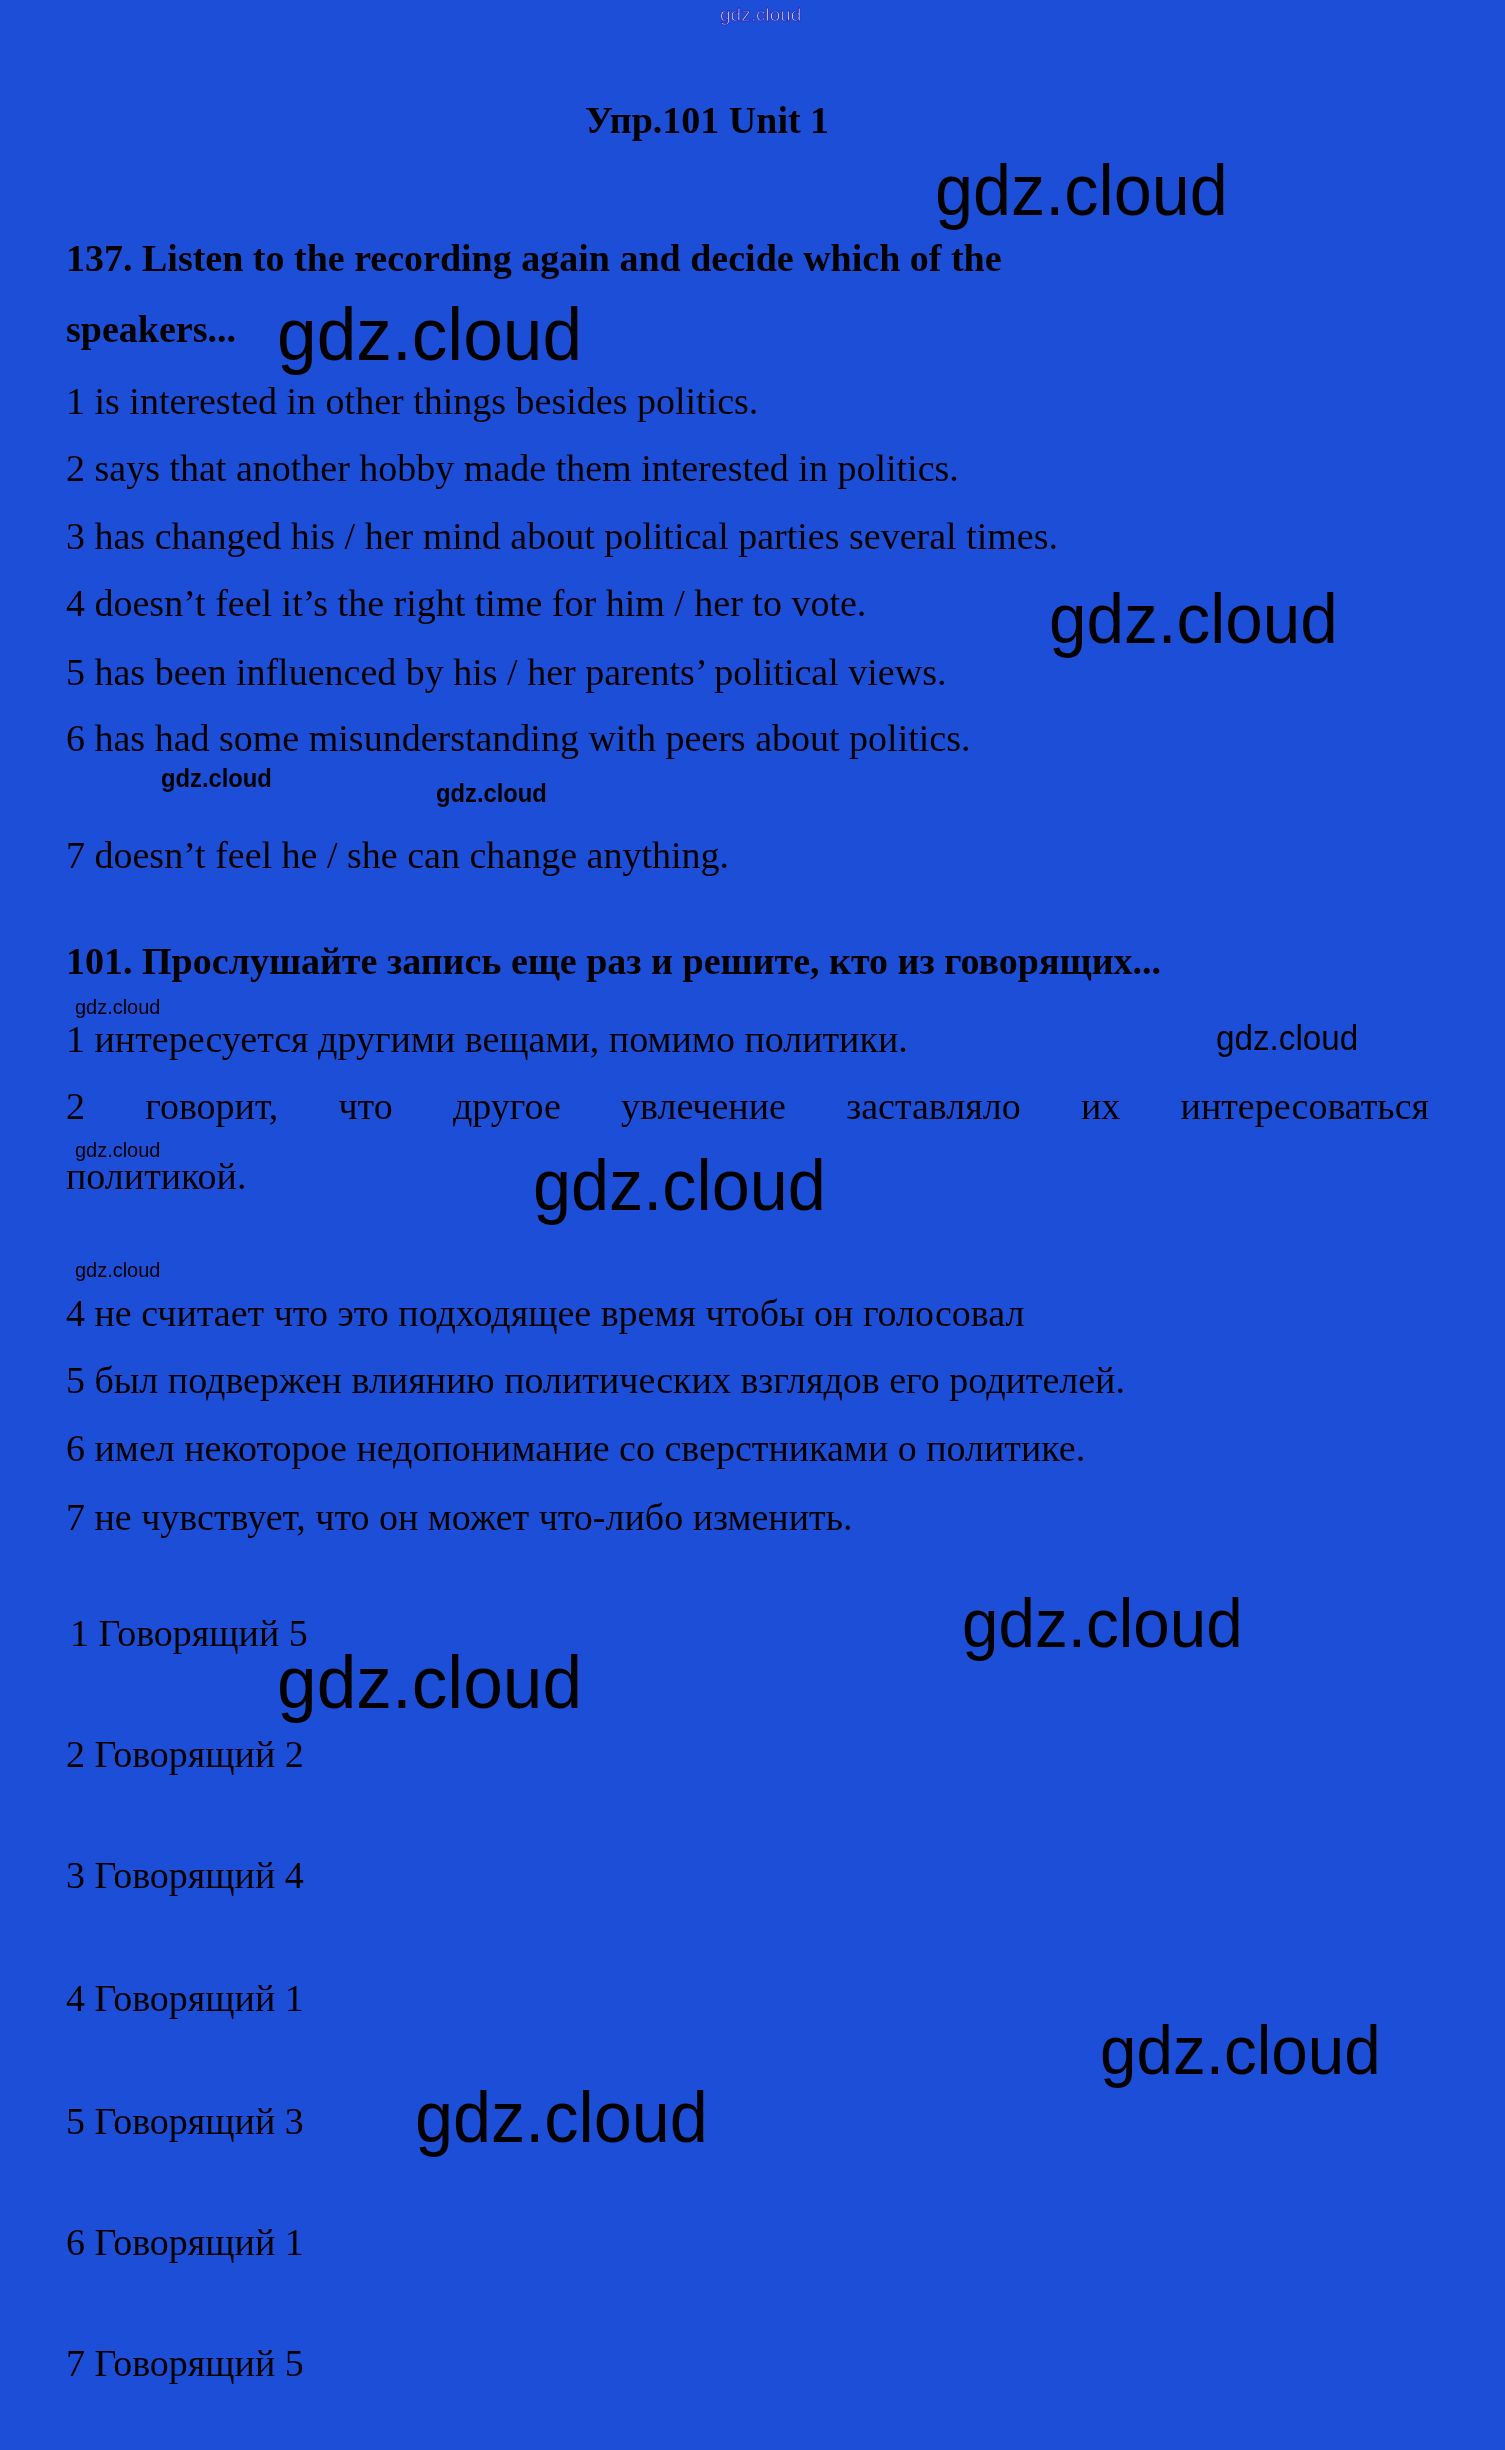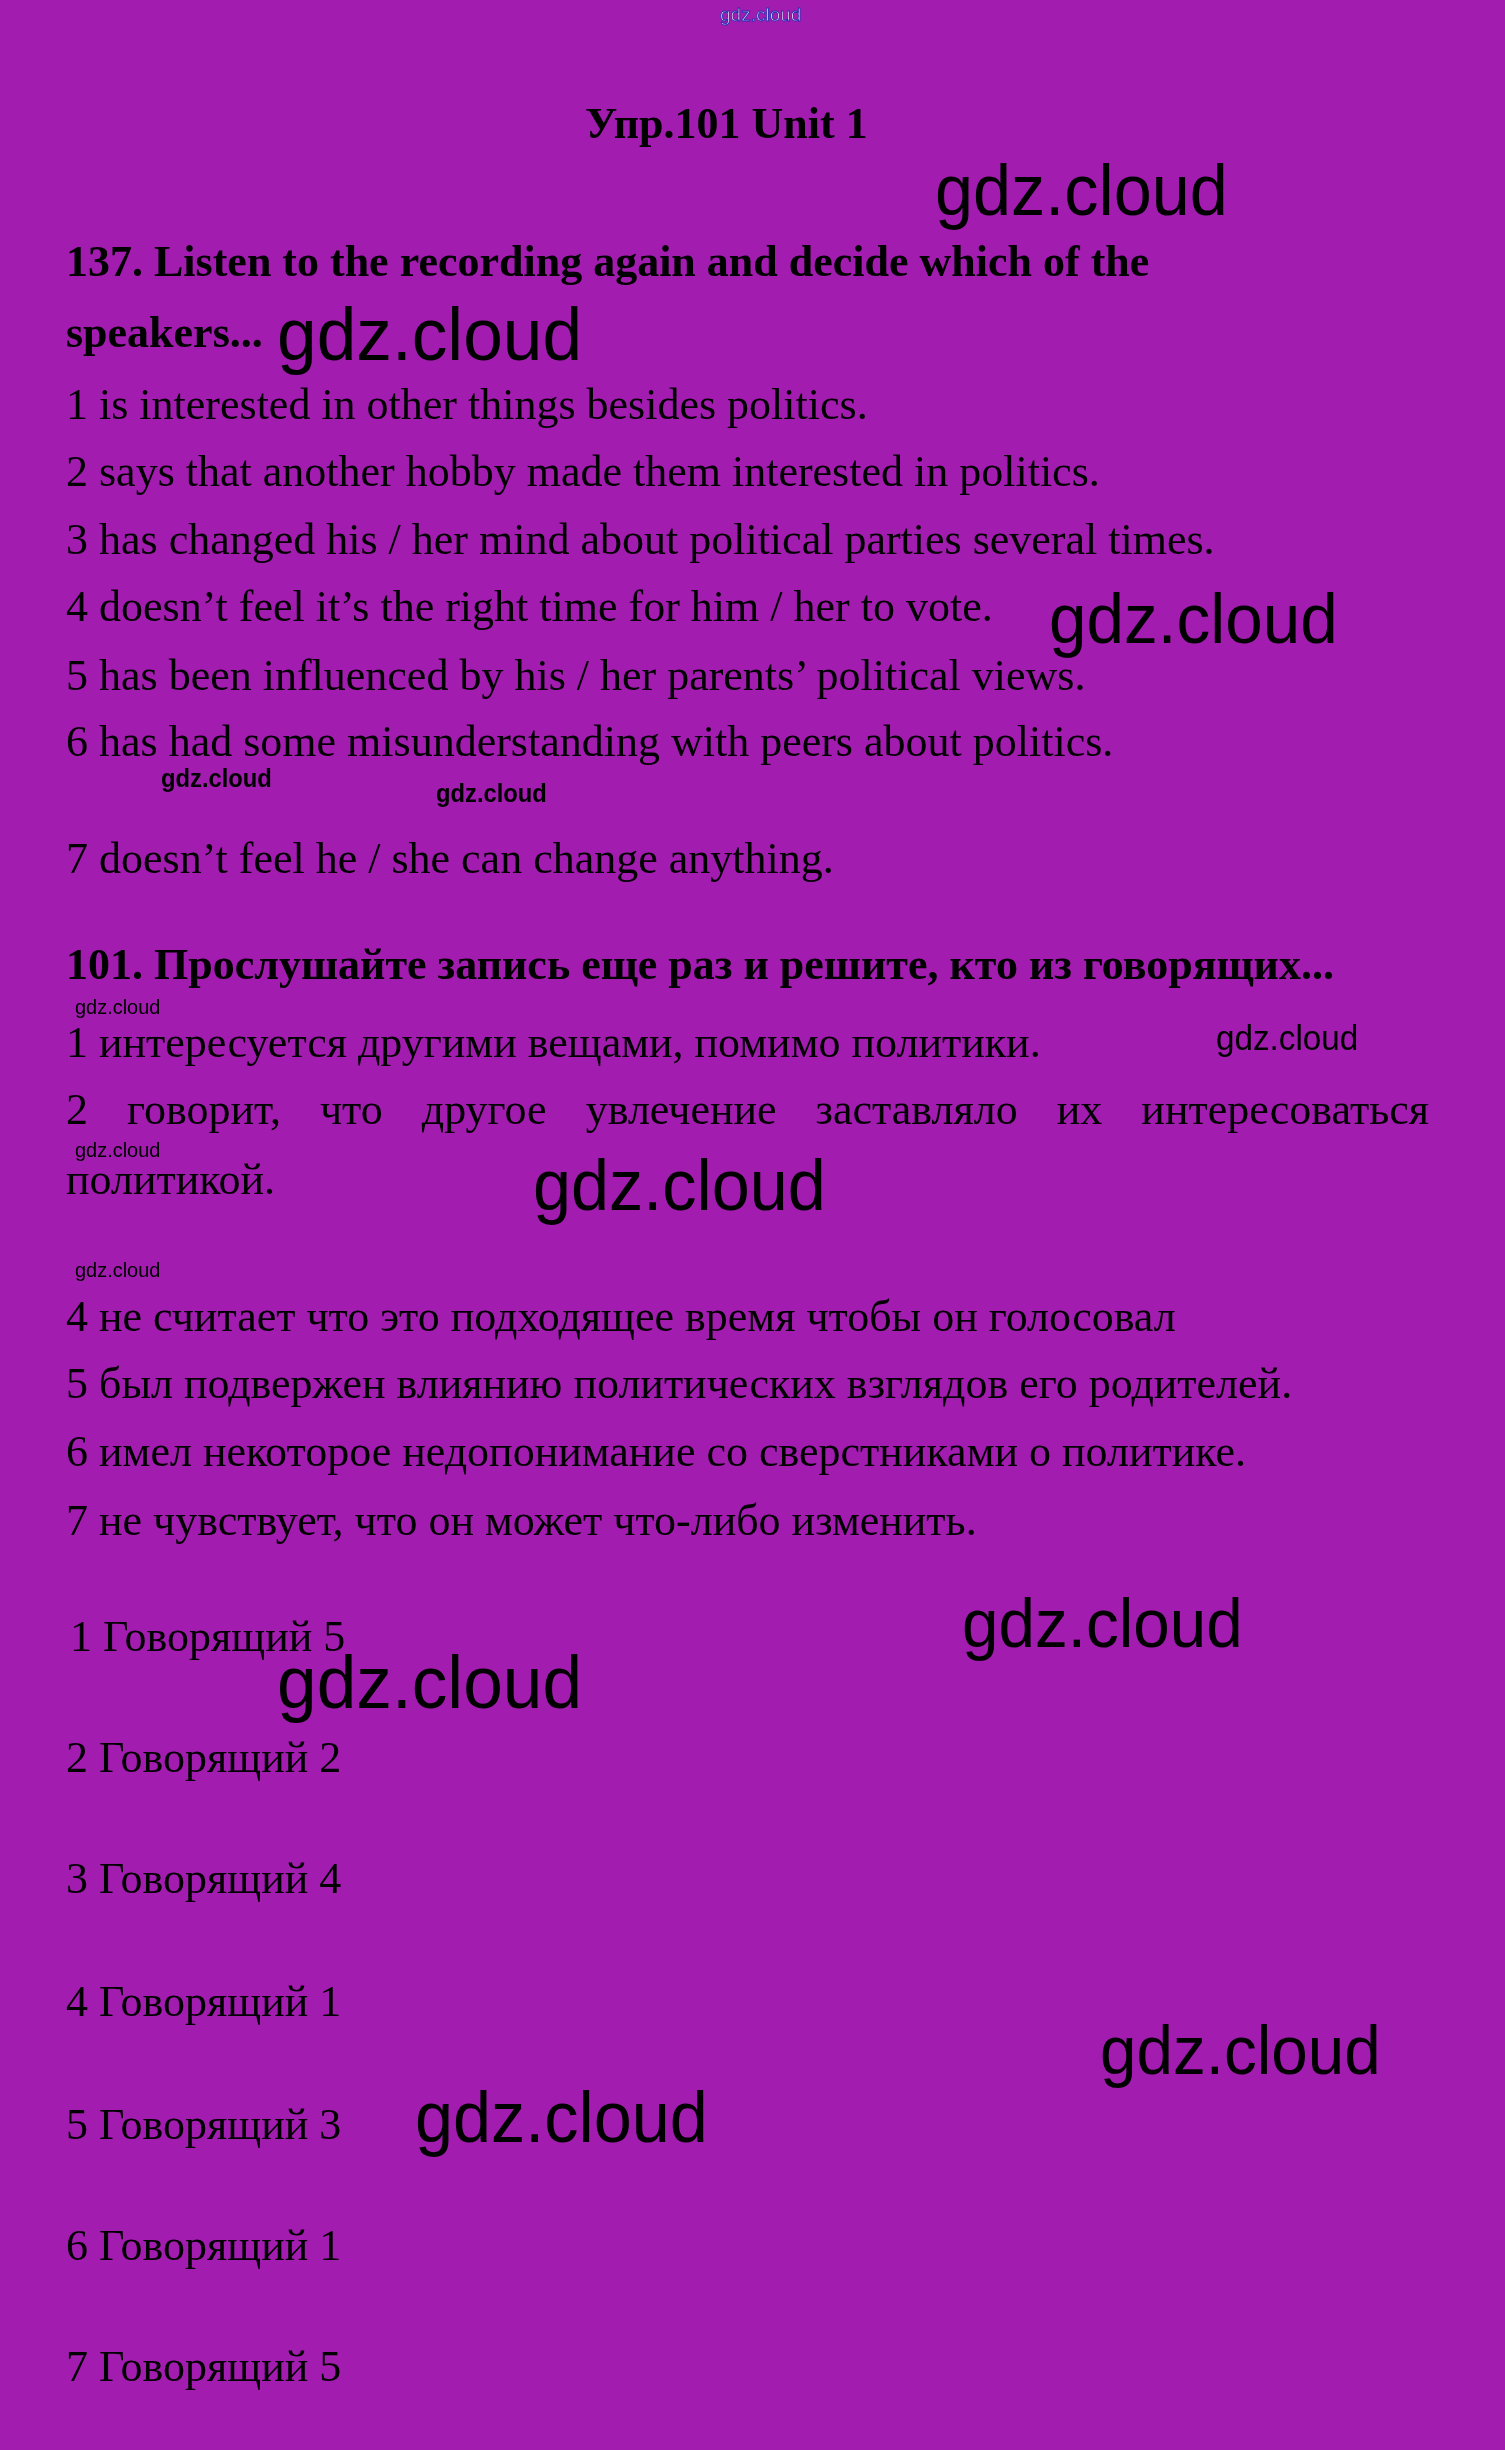--- a/index.html
+++ b/index.html
@@ -1,31 +1,31 @@
 <!DOCTYPE html>
 <html style="font-size:12.6px"><head>
 <meta charset="utf-8">
 <style>
   html,body{margin:0;padding:0;background:#ffffff;}
   #page{
     position:relative;
     width:1506px;
     height:2450px;
-    background:#a21caf;
+    background:#1d4ed8;
     overflow:hidden;
     font-family:"Liberation Serif", serif;
     color:#000;
   }
   .t{
     position:absolute;
     white-space:nowrap;
     line-height:1.12;
     color:#000;
     font-family:"Liberation Serif", serif;
-    font-size:44px;
+    font-size:38px;
   }
   .bold{font-weight:700;}
   .just{
     white-space:normal;
     width:1363px;
     text-align:justify;
     text-align-last:justify;
   }
   .wm{
     position:absolute;

